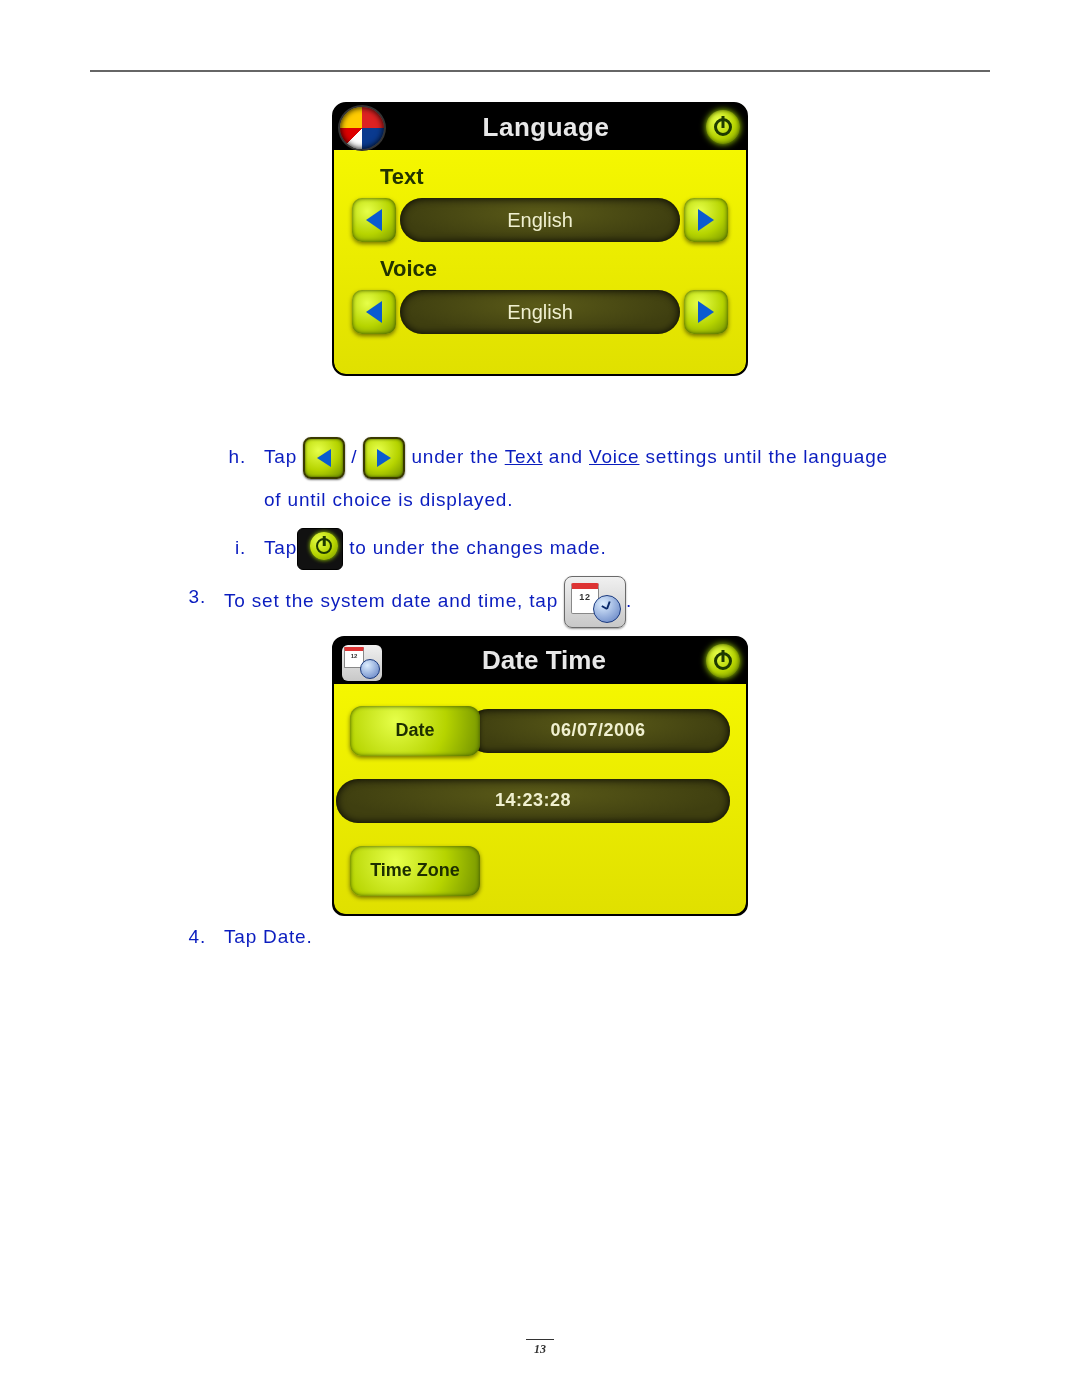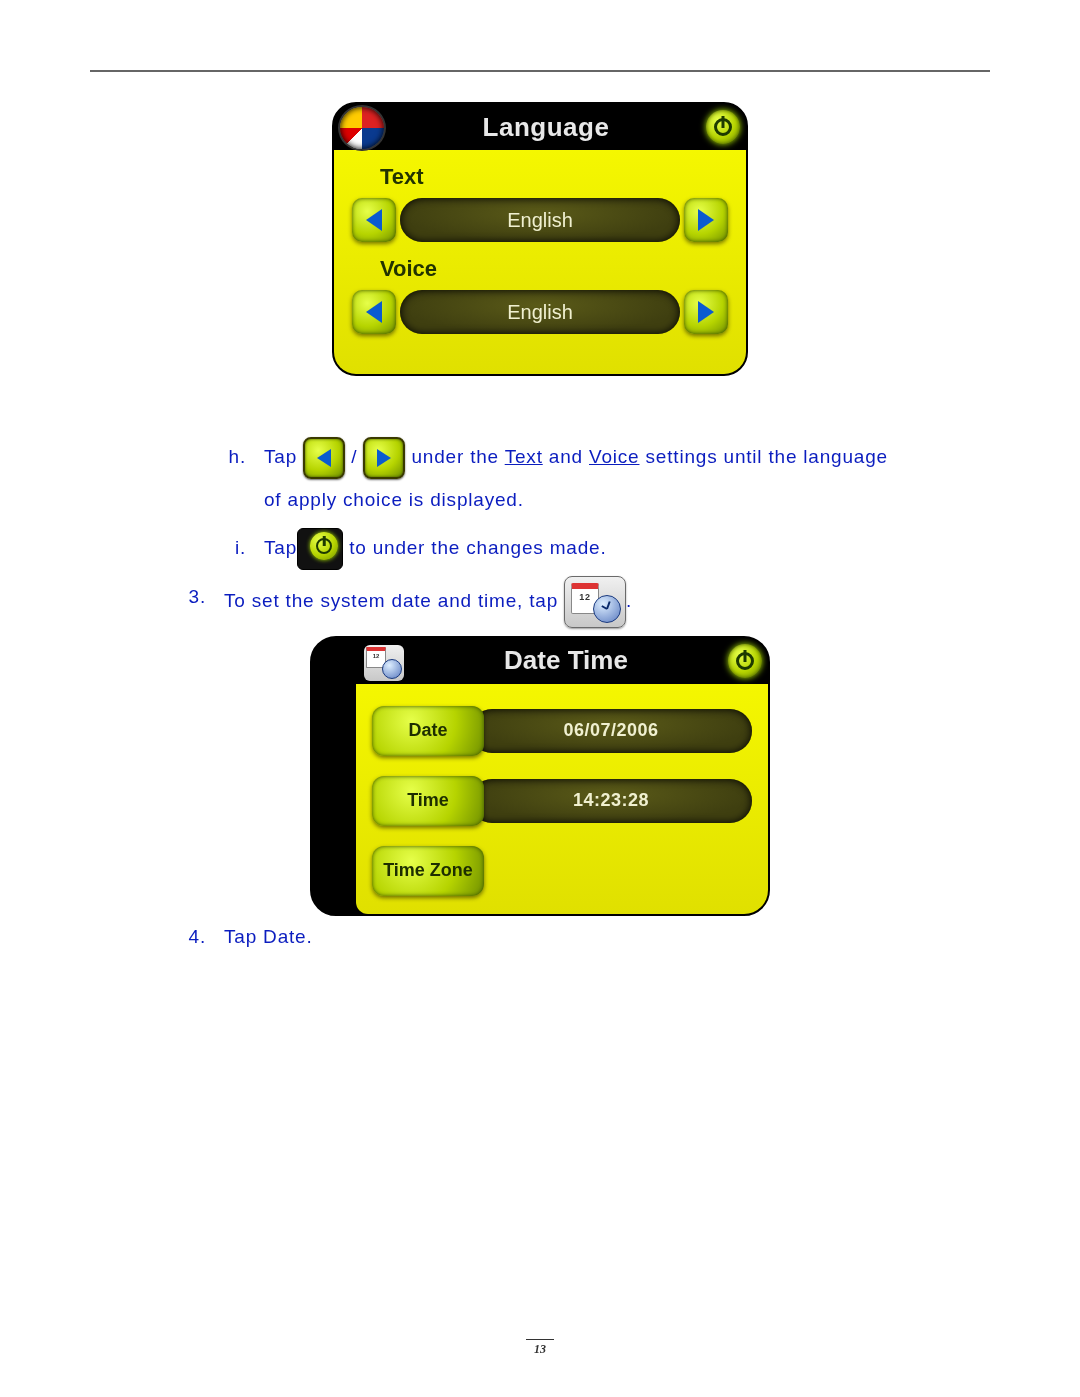--- a/index.html
+++ b/index.html
@@ -22,21 +22,21 @@
     border: none;
     border-top: 2px solid #666;
     margin: 0 0 30px 0;
   }
 
   
   .lang-shot {
     width: 412px;
     margin: 0 auto 60px auto;
     border: 2px solid #000;
-    border-radius: 24px;
+    border-radius: 14px;
     overflow: hidden;
     background: #000;
   }
   .lang-header {
     height: 46px;
     background: #000;
     display: flex;
     align-items: center;
     position: relative;
   }
@@ -228,24 +228,23 @@
     content: ""; position: absolute; left: 50%; top: 50%;
     width: 2px; height: 6px; background: #0a2a6a;
     transform-origin: bottom; transform: translate(-50%, -100%) rotate(-60deg);
   }
 
   
   .dt-shot {
     width: 412px;
     margin: 8px auto 0 auto;
     border: 2px solid #000;
-    border-radius: 26px;
+    border-radius: 12px;
     overflow: hidden;
     background: #000;
-    padding-left: 44px;
   }
   .dt-header {
     height: 46px;
     background: #000;
     display: flex;
     align-items: center;
     position: relative;
   }
   .dt-header .dt-badge {
     width: 40px; height: 36px;
@@ -277,21 +276,21 @@
     padding: 22px 16px 18px 16px;
     border-bottom-left-radius: 12px;
     border-bottom-right-radius: 12px;
     display: flex; flex-direction: column; gap: 20px;
   }
   .dt-row {
     display: flex; align-items: center; gap: 0;
     height: 50px;
   }
   .dt-btn {
-    width: 112px; height: 50px;
+    width: 130px; height: 50px;
     border-radius: 12px;
     background: radial-gradient(circle at 35% 30%, #e6ff4a, #b6d400 55%, #6f8f00);
     box-shadow: 0 2px 4px rgba(0,0,0,0.5), inset 0 0 4px #3a5000;
     color: #1d2e00;
     font-weight: bold;
     font-size: 18px;
     display: flex; align-items: center; justify-content: center;
     z-index: 2;
     flex-shrink: 0;
   }
@@ -372,21 +371,21 @@
       </div>
     </div>
   </div>
 
   <div class="body-text">
 
     <div class="li">
       <div class="marker">h.</div>
       <div class="content">
         <span>Tap </span><span class="inline-arrow left"></span><span> / </span><span class="inline-arrow right"></span><span> under the </span><span class="underline">Text</span><span> and </span><span class="underline">Voice</span><span> settings until the language</span>
-        <div>of apply choice is displayed.</div>
+        <div>of until choice is displayed.</div>
       </div>
     </div>
 
     <div class="li">
       <div class="marker">i.</div>
       <div class="content">
         <span>Tap</span><span class="inline-power"><span class="ring"></span></span><span> to under the changes made.</span>
       </div>
     </div>
 
@@ -406,21 +405,20 @@
       </div>
       <div class="title">Date Time</div>
       <div class="power-ring"></div>
     </div>
     <div class="dt-body">
       <div class="dt-row">
         <div class="dt-btn">Date</div>
         <div class="dt-val">06/07/2006</div>
       </div>
       <div class="dt-row">
-        <div class="dt-btn">Time</div>
         <div class="dt-val">14:23:28</div>
       </div>
       <div class="dt-row">
         <div class="dt-btn">Time Zone</div>
       </div>
     </div>
   </div>
 
   <div class="body-text">
     <div class="li top-list">

